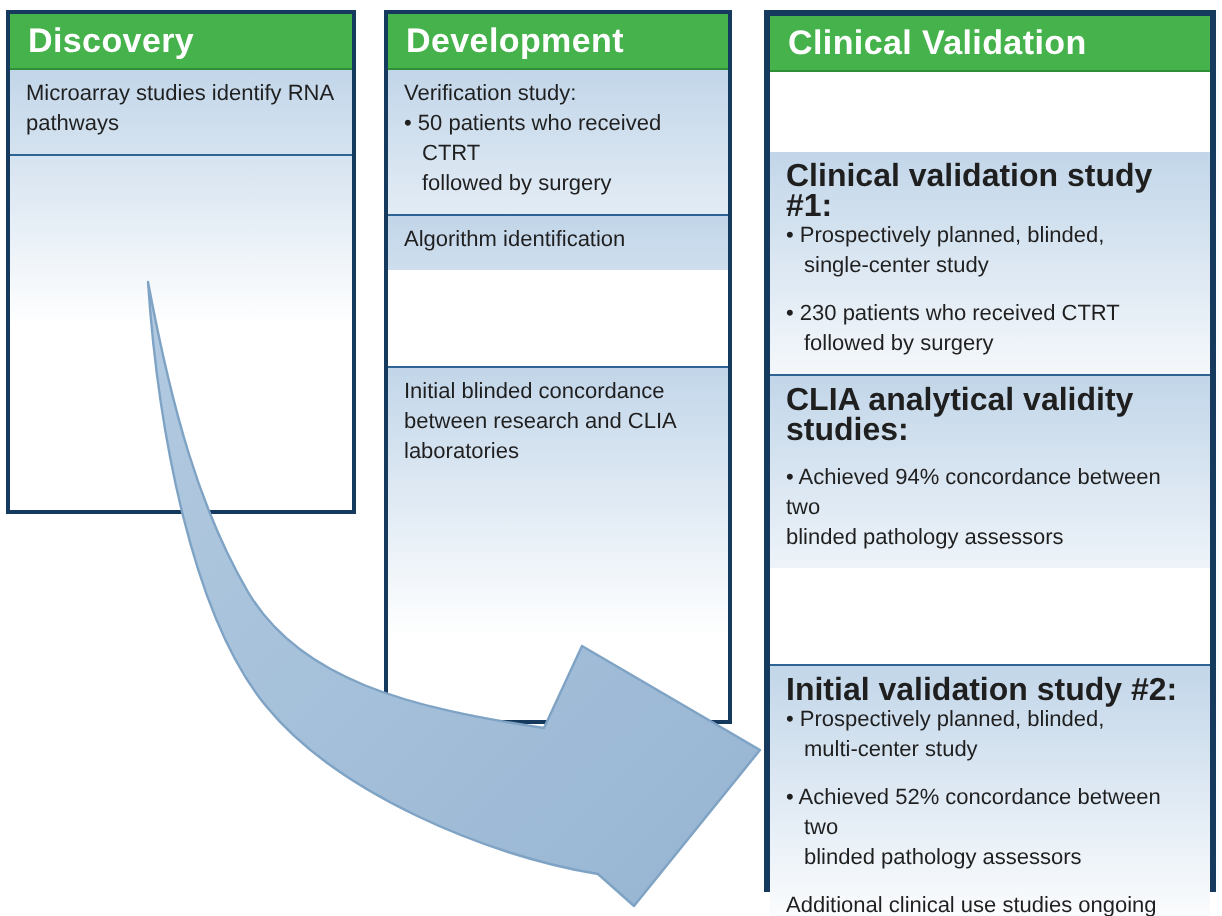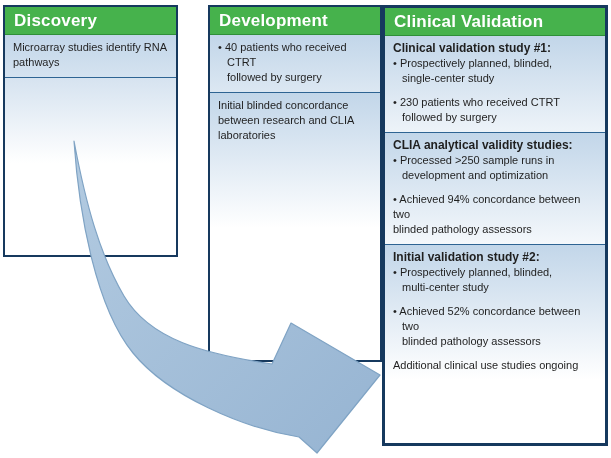--- a/index.html
+++ b/index.html
@@ -12,56 +12,56 @@
   }
   .column {
     position: absolute;
     box-sizing: border-box;
     border: 2px solid var(--navy, #16395E);
     background: #ffffff;
     display: flex;
     flex-direction: column;
   }
   .col-discovery   { left: 3px;   top: 5px; width: 175px; height: 252px; }
-  .col-development { left: 208px; top: 5px; width: 174px; height: 357px; }
-  .col-clinical    { left: 382px; top: 5px; width: 226px; height: 441px; border-width: 3px; }
+  .col-development { left: 192px; top: 5px; width: 174px; height: 357px; }
+  .col-clinical    { left: 382px; top: 5px; width: 226px; height: 441px; border-width: 3px; gap: 40px; }
   .col-header {
     flex: 0 0 27px;
     height: 27px;
     background: var(--green, #46B24C);
     border-bottom: 1px solid var(--green-edge, #2E8F38);
     color: #ffffff;
     font-weight: bold;
     font-size: 17px;
     line-height: 27px;
     padding-left: 9px;
     letter-spacing: 0.2px;
   }
   .boxes { flex: 1; display: flex; flex-direction: column; min-height: 0; }
   .box {
     background: linear-gradient(to bottom, var(--box-top, #C2D6E9) 0px, #ffffff 135px);
     border-top: 1px solid var(--divider, #2E6493);
     padding: 5px 8px 7px 8px;
   }
   .box:first-child { border-top: none; }
-  .box.grow { flex: 1 1 auto; }
+  .box.grow { flex: 1 1 auto; margin-top: 48px; }
   .box.filler {
     flex: 1 1 auto;
     background: linear-gradient(to bottom, var(--filler-top, #D6E3F0) 0px, #ffffff 85px);
     padding: 0;
   }
   .para {
     margin: 0;
     font-size: 11px;
     line-height: 15px;
     color: var(--text, #1F1F1F);
     white-space: pre-line;
   }
   .para.gap  { margin-top: 9px; }
-  .para.bold { font-weight: bold; font-size: 12px; }
+  .para.bold { font-weight: bold; font-size: 16px; }
   .para.bullet.hang { padding-left: 9px; text-indent: -9px; }
   .arrow-svg {
     position: absolute;
     left: 0; top: 0;
     width: 611px; height: 458px;
     pointer-events: none;
   }
   .arrow-svg path {
     fill: url(#arrowGrad);
     stroke: var(--arrow-stroke, #7FA3C4);
@@ -86,22 +86,26 @@
         <div class="box filler"></div>
       </div>
   </section>
 
   <section class="column col-development">
     <header class="col-header">
       <span>Development</span>
     </header>
     <div class="boxes">
         <div class="box">
-          <p class="para bullet hang">• 40 patients who received CTRT
+          <p class="para">Verification study:</p>
+          <p class="para bullet hang">• 50 patients who received CTRT
 followed by surgery</p>
+        </div>
+        <div class="box">
+          <p class="para">Algorithm identification</p>
         </div>
         <div class="box grow">
           <p class="para">Initial blinded concordance
 between research and CLIA
 laboratories</p>
         </div>
       </div>
   </section>
 
   <section class="column col-clinical">
@@ -111,22 +115,20 @@
     <div class="boxes">
         <div class="box">
           <p class="para bold">Clinical validation study #1:</p>
           <p class="para bullet hang">• Prospectively planned, blinded,
 single-center study</p>
           <p class="para bullet hang gap">• 230 patients who received CTRT
 followed by surgery</p>
         </div>
         <div class="box">
           <p class="para bold">CLIA analytical validity studies:</p>
-          <p class="para bullet hang">• Processed &gt;250 sample runs in
-development and optimization</p>
           <p class="para bullet gap">• Achieved 94% concordance between two
 blinded pathology assessors</p>
         </div>
         <div class="box grow">
           <p class="para bold">Initial validation study #2:</p>
           <p class="para bullet hang">• Prospectively planned, blinded,
 multi-center study</p>
           <p class="para bullet hang gap">• Achieved 52% concordance between two
 blinded pathology assessors</p>
           <p class="para gap">Additional clinical use studies ongoing</p>

